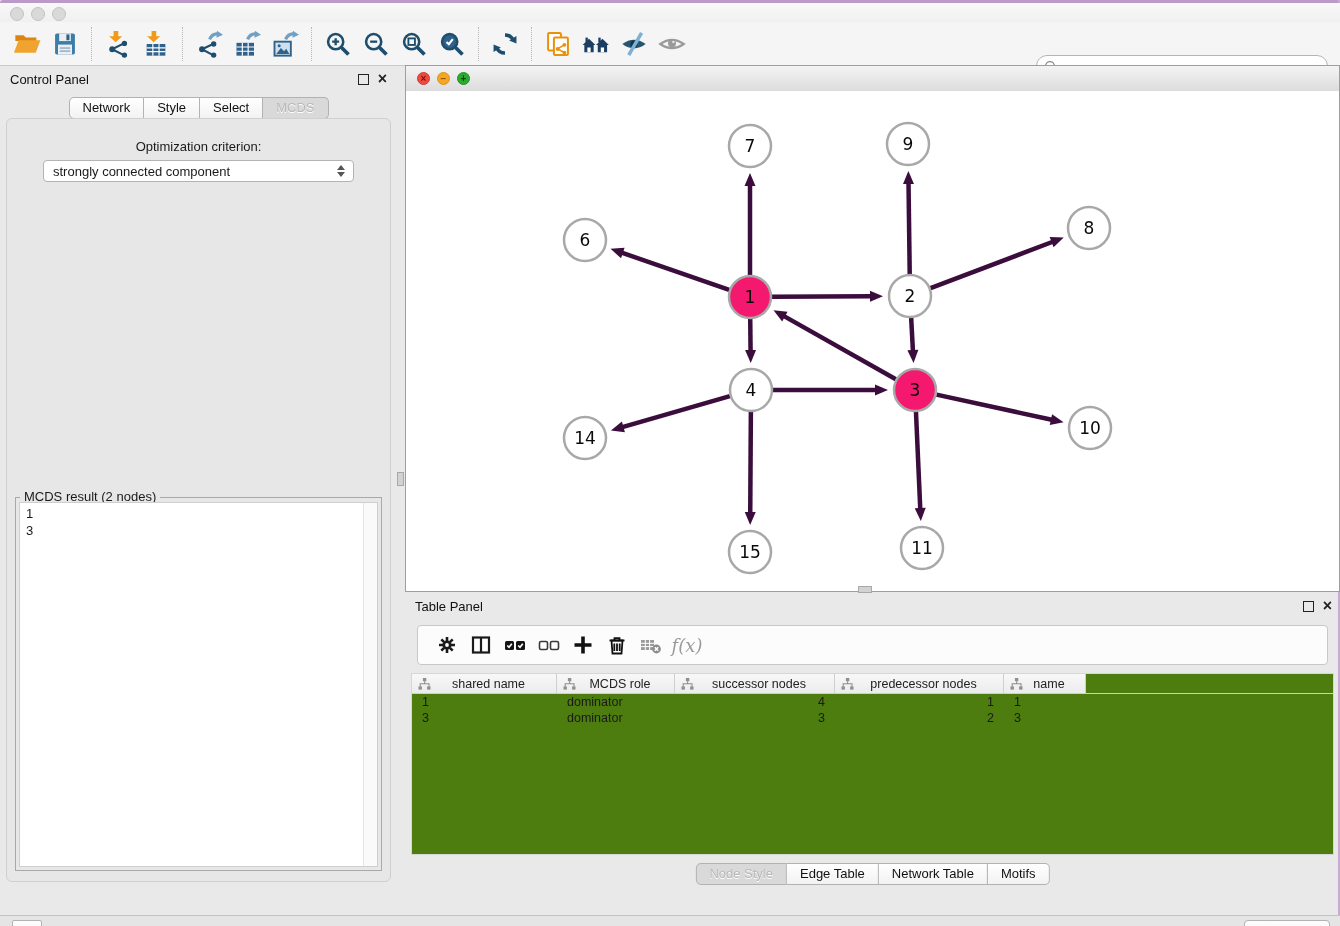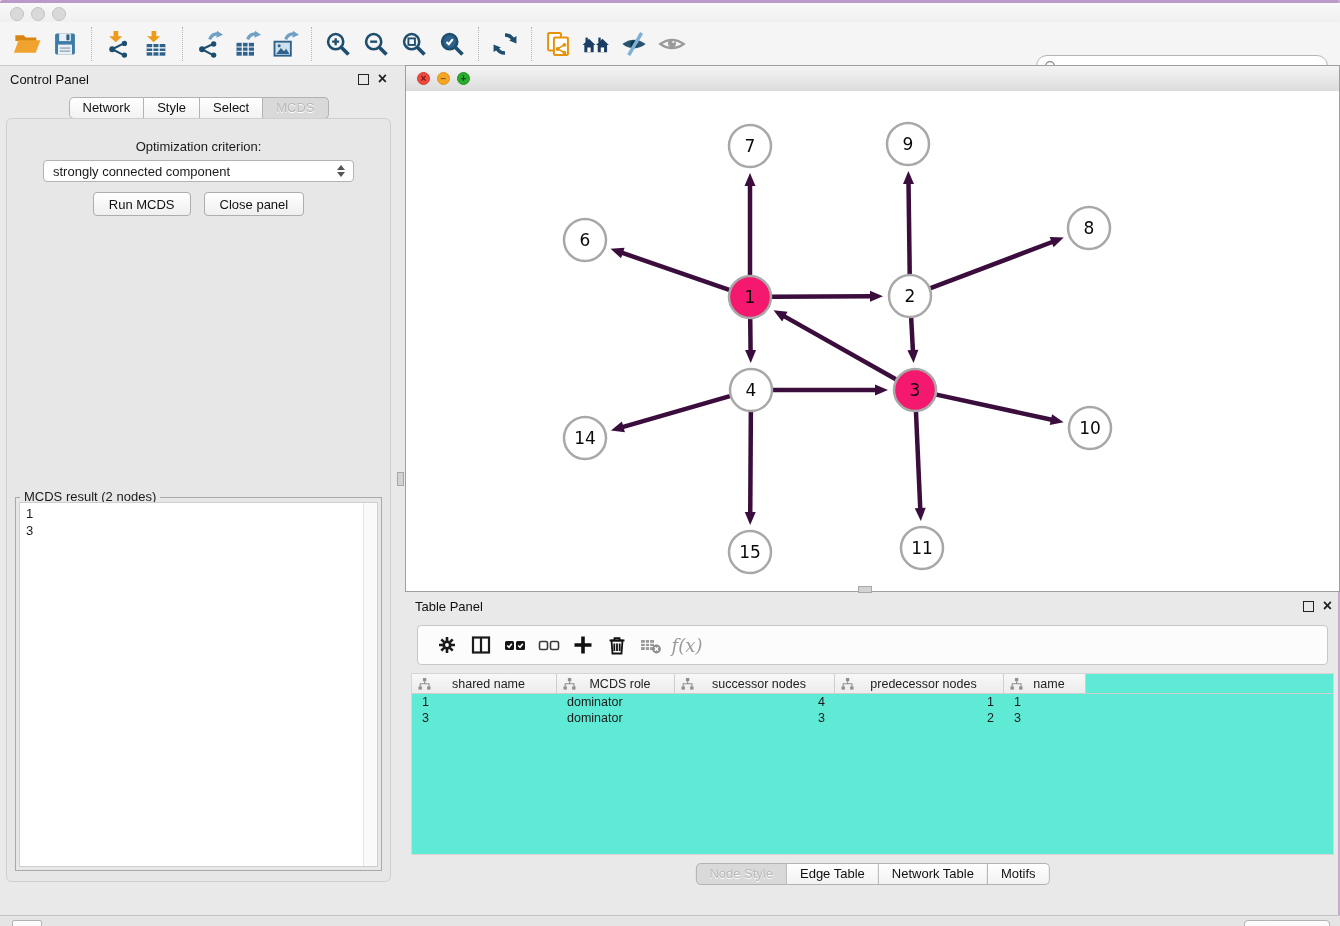--- a/index.html
+++ b/index.html
@@ -78,21 +78,21 @@
   #grip-bottom{left:858px;top:586px;width:14px;height:7px;}
 
   
   #table-panel{left:405px;top:595px;width:935px;height:295px;}
   #tp-title{position:absolute;left:10px;top:4px;}
   #tp-wicons{right:8px;top:5px;}
   #tp-toolbar{position:absolute;left:12px;right:12px;top:30px;height:40px;background:#fcfcfc;
         border:1px solid #c8c8c8;border-radius:4px;display:flex;align-items:center;padding-left:12px;box-sizing:border-box;}
   .tpbtn{width:34px;height:30px;display:flex;align-items:center;justify-content:center;}
   #fx-label{font-size:18px;color:#9a9a9a;font-family:"DejaVu Serif",serif;font-style:italic;margin-left:4px;text-align:center;}
-  #table-area{position:absolute;left:6px;right:6px;top:78px;bottom:35px;background:#5eead4;border:1px solid #d6d6d6;
+  #table-area{position:absolute;left:6px;right:6px;top:78px;bottom:35px;background:#4d7c0f;border:1px solid #d6d6d6;
         box-sizing:border-box;overflow:hidden;}
   #table-header-row{display:flex;height:19px;border-bottom:1px solid #cfcfcf;}
   .hcell{display:flex;align-items:center;background:linear-gradient(#f8f8f8,#ececec);
         border-right:1px solid #cfcfcf;box-sizing:border-box;font-size:12.5px;color:#222;}
   .hcell svg{margin-left:6px;}
   .hlabel{flex:1;text-align:center;padding-right:10px;}
   .c0{width:145px;} .c1{width:118px;} .c2{width:160px;} .c3{width:169px;} .c4{width:82px;}
   .trow{display:flex;height:16px;font-size:12.5px;align-items:center;}
   .cell{box-sizing:border-box;padding-left:10px;}
   .trow .c2,.trow .c3{text-align:right;padding-left:0;padding-right:10px;}
@@ -288,24 +288,20 @@
     </div>
   <div id="cp-box">
     <div id="criterion-label">Optimization criterion:</div>
     <div id="criterion-select">
       <span class="val">strongly connected component</span>
       <span class="stepper">
           <span class="chev-up"></span>
           <span class="chev-dn"></span>
         </span>
     </div>
-    <div id="cp-buttons">
-      <span class="pbtn">Run MCDS</span>
-      <span class="pbtn">Close panel</span>
-    </div>
     <div id="mcds-fieldset">
       <span id="mcds-legend">MCDS result (2 nodes)</span>
       <div id="mcds-textarea">
         <pre id="mcds-result-text">1
 3</pre>
         <span id="mcds-scroll"></span>
       </div>
     </div>
   </div>
 </div>

